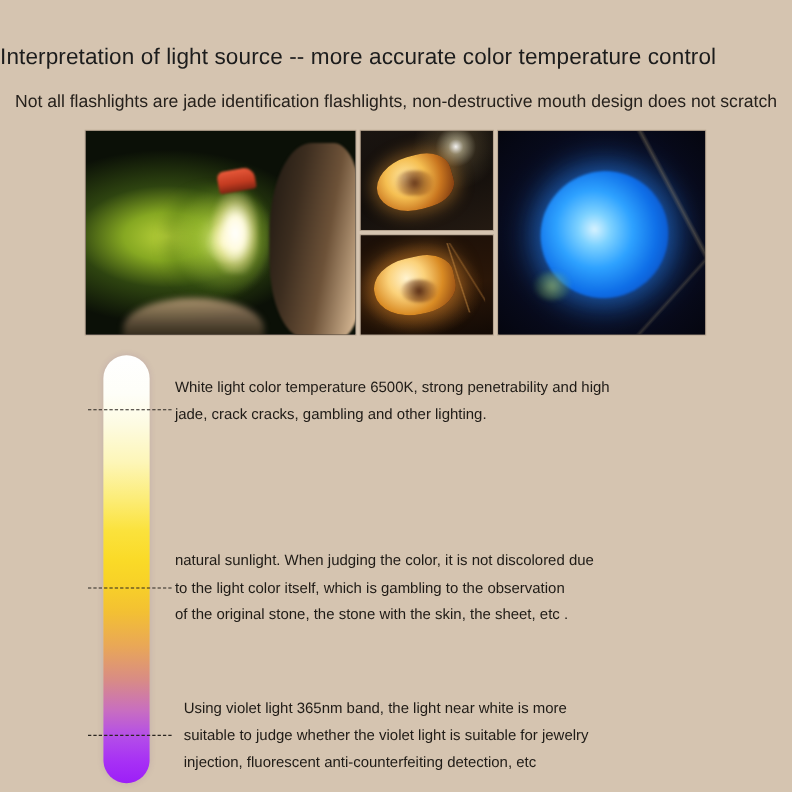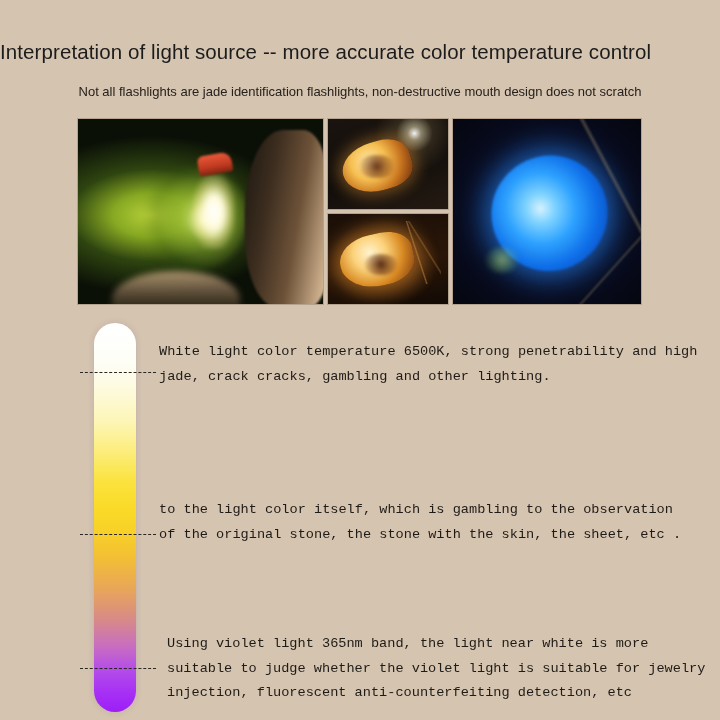--- a/index.html
+++ b/index.html
@@ -26,21 +26,21 @@
     color: #1c1c1c;
     letter-spacing: 0.1px;
     white-space: nowrap;
   }
   .page-subtitle {
     position: absolute;
     left: 0;
     top: 84px;
     width: 720px;
     text-align: center;
-    font-size: 13px;
+    font-size: 16px;
     color: #26211c;
     white-space: nowrap;
   }
 
   
   .photo-strip {
     position: absolute;
     left: 78px;
     top: 119px;
     width: 578px;
@@ -224,21 +224,21 @@
   
   .note {
     position: absolute;
     color: #1f1b16;
     font-size: 13.6px;
     line-height: 24.5px;
   }
   .note-1 { left: 159px; top: 340px; width: 430px; }
   .note-2 { left: 159px; top: 498px; width: 430px; }
   .note-3 { left: 167px; top: 632px; width: 430px; }
-  .note p { margin: 0; white-space: nowrap; font-family: Liberation Mono, monospace; }
+  .note p { margin: 0; white-space: nowrap; }
 </style>
 </head>
 <body>
 
 <div class="page-title">Interpretation of light source -- more accurate color temperature control</div>
 <div class="page-subtitle">Not all flashlights are jade identification flashlights, non-destructive mouth design does not scratch</div>
 
 <div class="photo-strip">
 
   <div class="photo photo-left">
@@ -279,20 +279,21 @@
 <div class="leader leader-1"></div>
 <div class="leader leader-2"></div>
 <div class="leader leader-3"></div>
 
 <div class="note note-1">
   <p>White light color temperature 6500K, strong penetrability and high</p>
   <p>jade, crack cracks, gambling and other lighting.</p>
 </div>
 
 <div class="note note-2">
+  <p>natural sunlight. When judging the color, it is not discolored due</p>
   <p>to the light color itself, which is gambling to the observation</p>
   <p>of the original stone, the stone with the skin, the sheet, etc .</p>
 </div>
 
 <div class="note note-3">
   <p>Using violet light 365nm band, the light near white is more</p>
   <p>suitable to judge whether the violet light is suitable for jewelry</p>
   <p>injection, fluorescent anti-counterfeiting detection, etc</p>
 </div>
 

